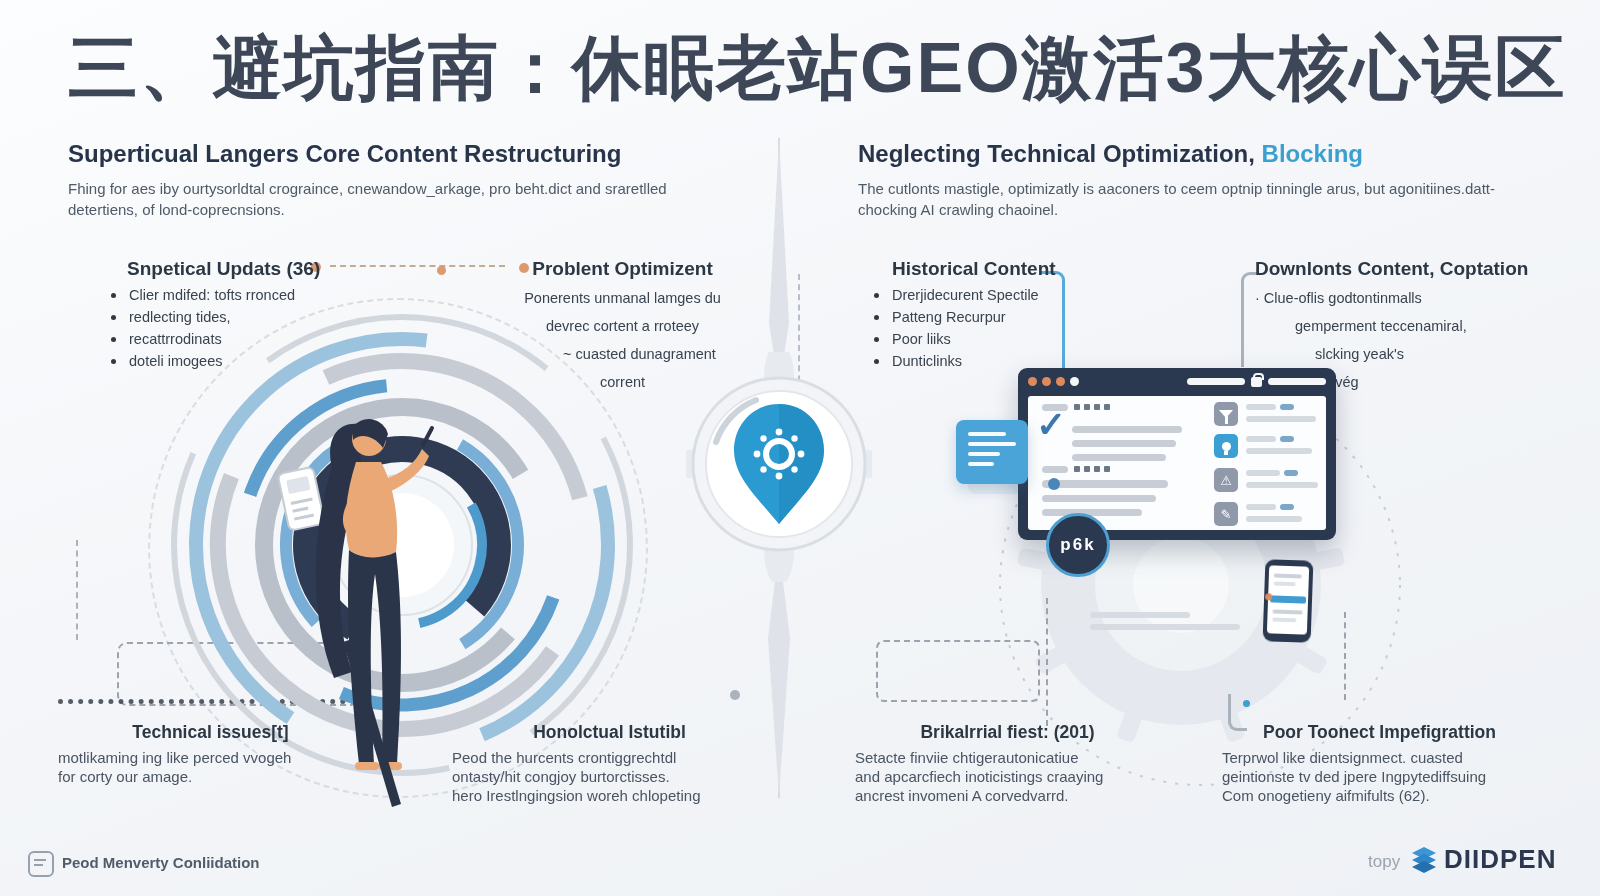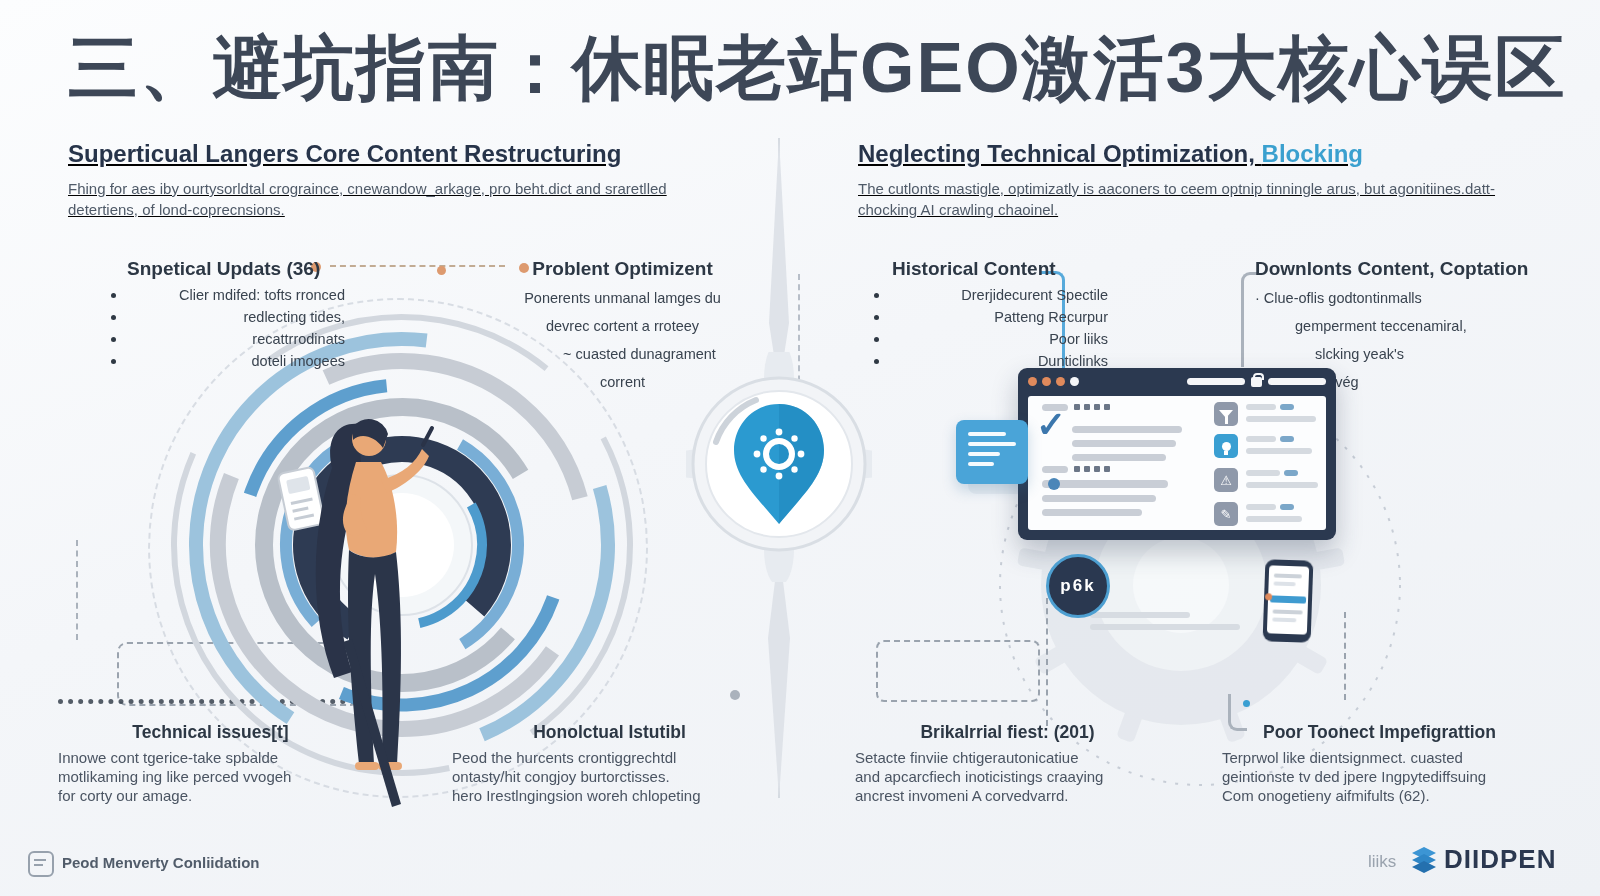--- a/index.html
+++ b/index.html
@@ -3,31 +3,31 @@
 <meta charset="utf-8">
 <style>
   html,body{margin:0;padding:0;}
   body{font-family:"Liberation Sans",sans-serif;background:#e9edf1;}
   .page{position:relative;width:1600px;height:896px;overflow:hidden;
         background:linear-gradient(160deg,#fcfdfe 0%,#f4f6f9 45%,#eef1f5 100%);}
   
   .title{position:absolute;left:68px;top:22px;width:1470px;margin:0;
          font-size:70px;font-weight:700;color:#3d4757;letter-spacing:2px;white-space:nowrap;}
   
-  .panel{position:absolute;top:140px;text-decoration:underline;}
+  .panel{position:absolute;top:140px;}
   .panel h2{margin:0 0 10px;font-size:24px;font-weight:700;color:#27344a;}
   .panel h2 .accent{color:#3aa0cf;}
   .panel p{margin:0;font-size:15px;line-height:21px;color:#4f5a68;}
   .panel-left{left:68px;width:650px;}
   .panel-right{left:858px;width:660px;}
   
   .callout{position:absolute;z-index:4;}
   .callout h3{margin:0 0 6px;font-size:19px;font-weight:700;color:#2c3744;}
   .callout ul{list-style:none;margin:0;padding:0;}
-  .callout li{position:relative;font-size:14.5px;line-height:19px;color:#39434f;padding-left:24px;margin-bottom:3px;text-align:right;}
+  .callout li{position:relative;font-size:14.5px;line-height:19px;color:#39434f;padding-left:24px;margin-bottom:3px;}
   .callout li::before{content:"";position:absolute;left:6px;top:7px;width:5px;height:5px;border-radius:50%;background:#2f3944;}
   .callout .line{font-size:14.5px;line-height:19px;color:#39434f;margin-top:9px;}
   .co-superficial{left:105px;top:258px;width:240px;}
   .co-superficial h3{padding-left:22px;}
   .co-problent{left:505px;top:258px;width:235px;text-align:center;}
   .co-historical{left:868px;top:258px;width:240px;}
   .co-historical h3{padding-left:24px;}
   .co-downlonts{left:1255px;top:258px;width:295px;text-align:left;}
   .b-callout{position:absolute;z-index:4;}
   .b-callout h3{margin:0 0 5px;font-size:17.5px;font-weight:700;color:#2c3744;text-align:center;}
@@ -78,21 +78,21 @@
   .funnel{width:0;height:0;border-left:7px solid transparent;border-right:7px solid transparent;border-top:8px solid #fff;position:relative;}
   .funnel::after{content:"";position:absolute;left:-1.5px;top:-2px;width:3px;height:8px;background:#fff;}
   .bulb{width:9px;height:9px;border-radius:50%;background:#fff;position:relative;}
   .bulb::after{content:"";position:absolute;left:2.5px;top:9px;width:4px;height:4px;background:#fff;}
   .mchip{position:absolute;width:14px;height:6px;border-radius:3px;background:#7ba7c9;}
   
   .doccard-back{left:968px;top:434px;width:70px;height:60px;background:#e7ebf0;border-radius:8px;z-index:5;}
   .doccard{left:956px;top:420px;width:72px;height:64px;background:#4aa4d8;border-radius:8px;z-index:6;box-shadow:0 6px 14px rgba(50,110,160,.25);}
   .doccard .wl{position:absolute;left:12px;height:4px;border-radius:2px;background:#fff;opacity:.95;}
   
-  .badge{left:1046px;top:554px;width:58px;height:58px;border-radius:50%;background:#2a3850;border:3px solid #4d9fd1;
+  .badge{left:1046px;top:513px;width:58px;height:58px;border-radius:50%;background:#2a3850;border:3px solid #4d9fd1;
          display:flex;align-items:center;justify-content:center;color:#fff;font-size:17px;font-weight:700;letter-spacing:2px;z-index:7;}
   .phone{left:1264px;top:560px;width:48px;height:82px;background:#2b3950;border-radius:9px;transform:rotate(2deg);z-index:6;}
   .phone .screen{position:absolute;left:4px;top:6px;right:4px;bottom:8px;background:#fff;border-radius:4px;}
   .phone .pb{position:absolute;border-radius:2px;}
   .reflbar{height:6px;border-radius:3px;background:#d7dce2;z-index:2;}
   
   .footer-icon{left:28px;top:851px;width:22px;height:22px;border:2px solid #97a1ad;border-radius:6px;z-index:4;}
   .footer-icon::before{content:"";position:absolute;left:4px;top:6px;width:12px;height:2px;background:#97a1ad;}
   .footer-icon::after{content:"";position:absolute;left:4px;top:11px;width:9px;height:2px;background:#97a1ad;}
   .footer-label{left:62px;top:854px;font-size:15px;font-weight:700;color:#515c6a;z-index:4;}
@@ -166,21 +166,20 @@
   <div class="callout co-downlonts">
     <h3>Downlonts Content, Coptation</h3>
     <div class="line">· Clue-oflis godtontinmalls</div>
     <div class="line" style="padding-left:40px;">gemperment teccenamiral,</div>
     <div class="line" style="padding-left:60px;">slcking yeak's</div>
     <div class="line" style="padding-left:60px;">curvég</div>
   </div>
 
   <div class="b-callout bc-technical">
     <h3>Technical issues[t]</h3>
-    <div class="line">Innowe cont tgerice-take spbalde</div>
     <div class="line">motlikaming ing like perced vvogeh</div>
     <div class="line">for corty our amage.</div>
   </div>
   <div class="b-callout bc-honolctual">
     <h3>Honolctual Istutibl</h3>
     <div class="line">Peod the hurcents crontiggrechtdl</div>
     <div class="line">ontasty/hit congjoy burtorctisses.</div>
     <div class="line">hero Irestlngingsion woreh chlopeting</div>
   </div>
   <div class="b-callout bc-brikalrrial">
@@ -365,21 +364,21 @@
       <span class="pb" style="left:5px;top:52px;width:24px;height:4px;background:#dde2e8;"></span>
       <span class="pb" style="left:-3px;top:28px;width:7px;height:7px;border-radius:50%;background:#e08a5c;"></span>
     </div>
   </div>
 
   <span class="abs reflbar" style="left:1090px;top:612px;width:100px;"></span>
   <span class="abs reflbar" style="left:1090px;top:624px;width:150px;"></span>
 
   <div class="abs footer-icon"></div>
   <div class="abs footer-label">Peod Menverty Conliidation</div>
-  <div class="abs footer-topy">liiks</div>
+  <div class="abs footer-topy">topy</div>
   <svg class="abs logo" width="32" height="30" viewBox="0 0 32 30">
     <path d="M4 8 L16 2 L28 8 L16 14 Z" fill="#3c95d4"></path>
     <path d="M4 15 L16 9 L28 15 L16 21 Z" fill="#2f86c6"></path>
     <path d="M4 22 L16 16 L28 22 L16 28 Z" fill="#2470ae"></path>
   </svg>
   <div class="abs brand">DIIDPEN</div>
 
 </div>
 
 </body></html>

